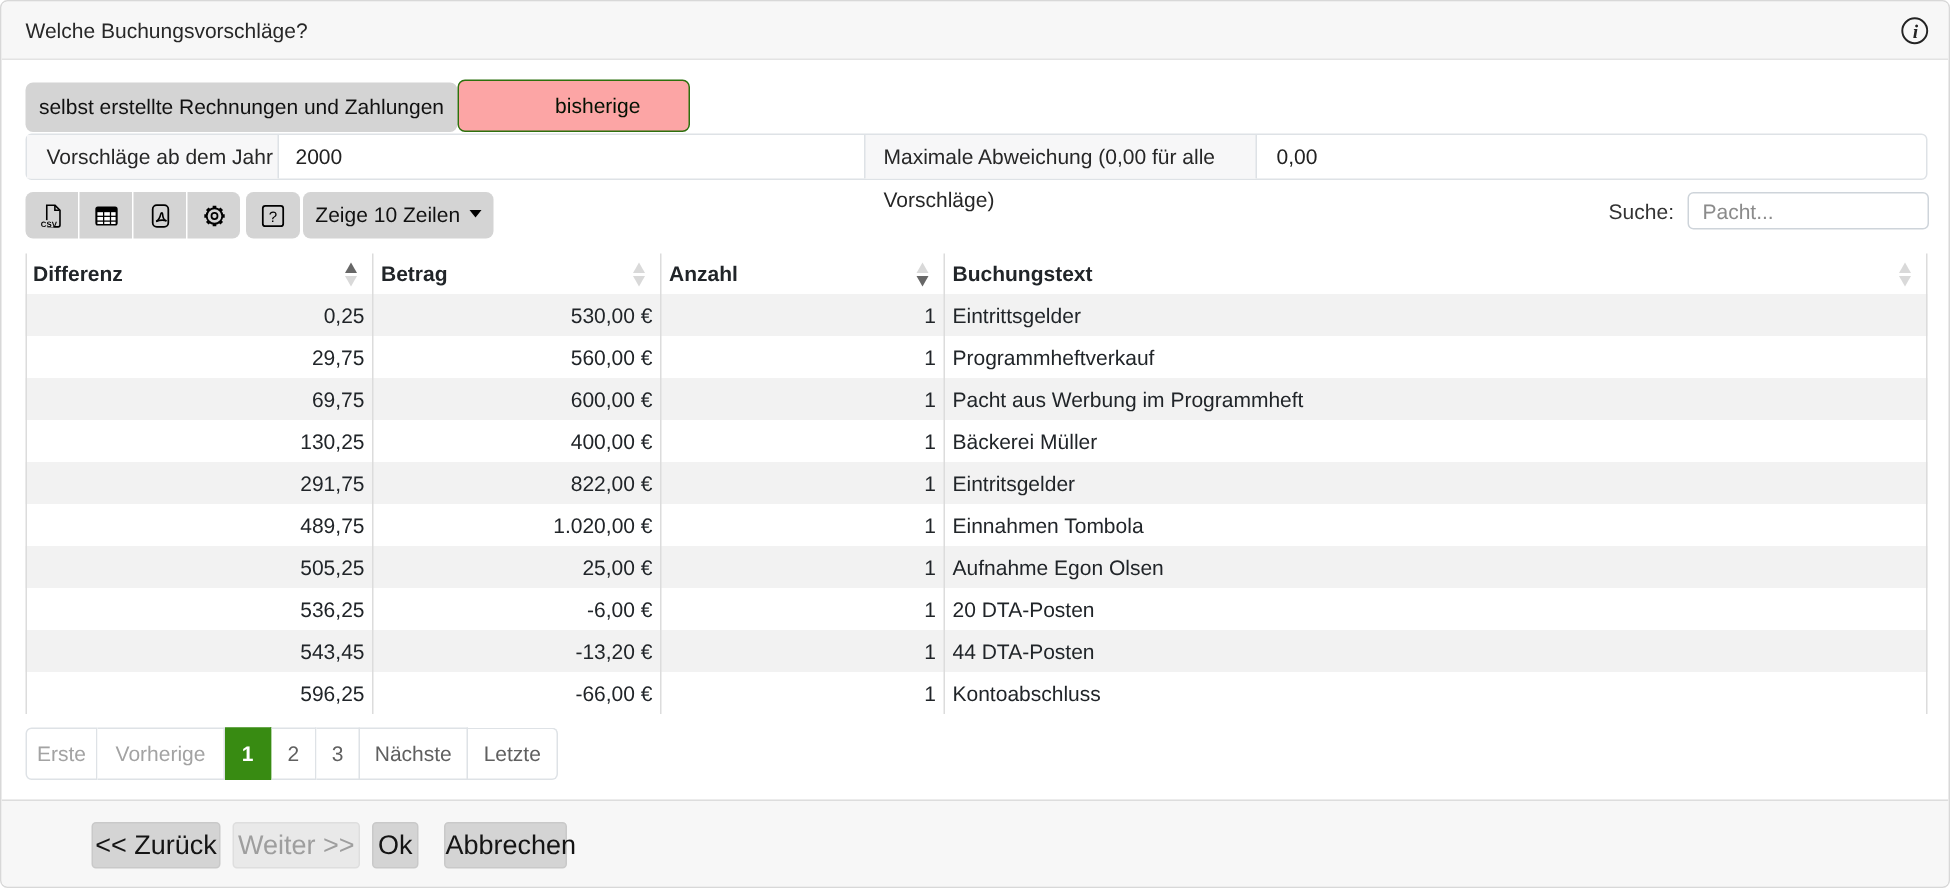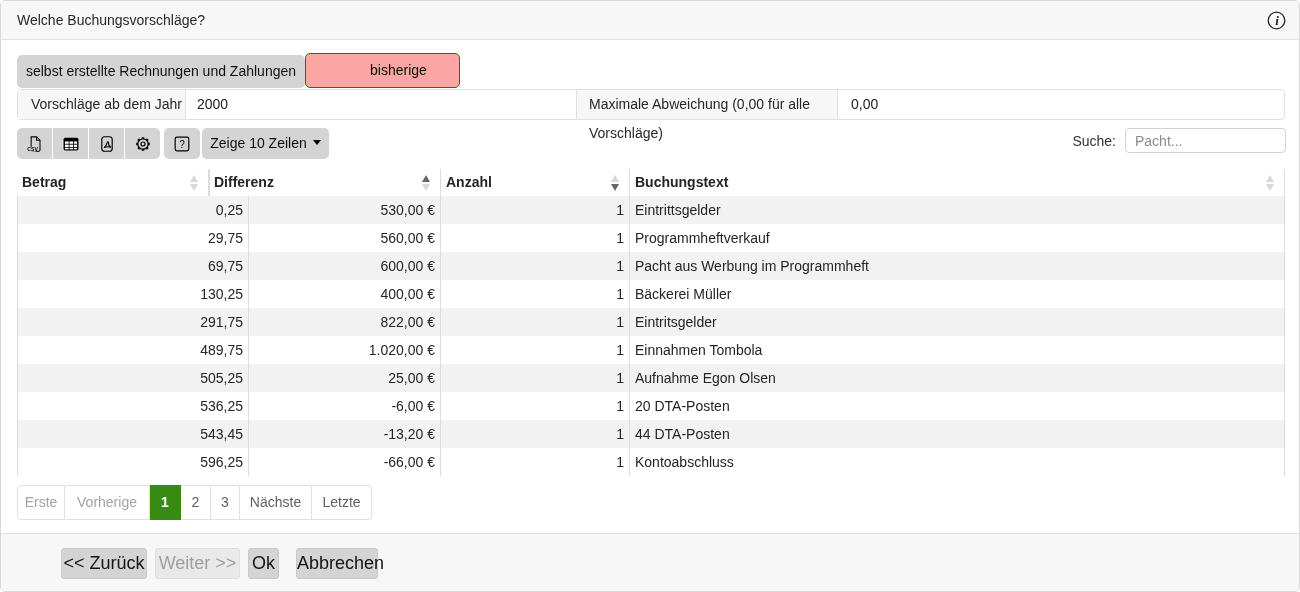--- a/index.html
+++ b/index.html
@@ -132,26 +132,26 @@
         <text x="8" y="11.6" font-size="9.5" text-anchor="middle" font-family="Liberation Sans">?</text>
       </svg>
   </div>
   <div class="ddbtn">Zeige 10 Zeilen<span class="caret"></span></div>
 
   <div class="suchelbl">Suche:</div>
   <div class="sucheinp">Pacht...</div>
 
   <div class="tbl">
     <div class="tr th">
+      <div class="td c1 txt" style="padding-left:4px;">Differenz<span class="sort">
+            <span class="sa sup dark"></span>
+            <span class="sa sdn"></span>
+          </span></div>
       <div class="td c2 txt">Betrag<span class="sort">
             <span class="sa sup"></span>
-            <span class="sa sdn"></span>
-          </span></div>
-      <div class="td c1 txt" style="padding-left:4px;">Differenz<span class="sort">
-            <span class="sa sup dark"></span>
             <span class="sa sdn"></span>
           </span></div>
       <div class="td c3 txt">Anzahl<span class="sort">
             <span class="sa sup"></span>
             <span class="sa sdn darkd"></span>
           </span></div>
       <div class="td c4 txt">Buchungstext<span class="sort">
             <span class="sa sup"></span>
             <span class="sa sdn"></span>
           </span></div>

